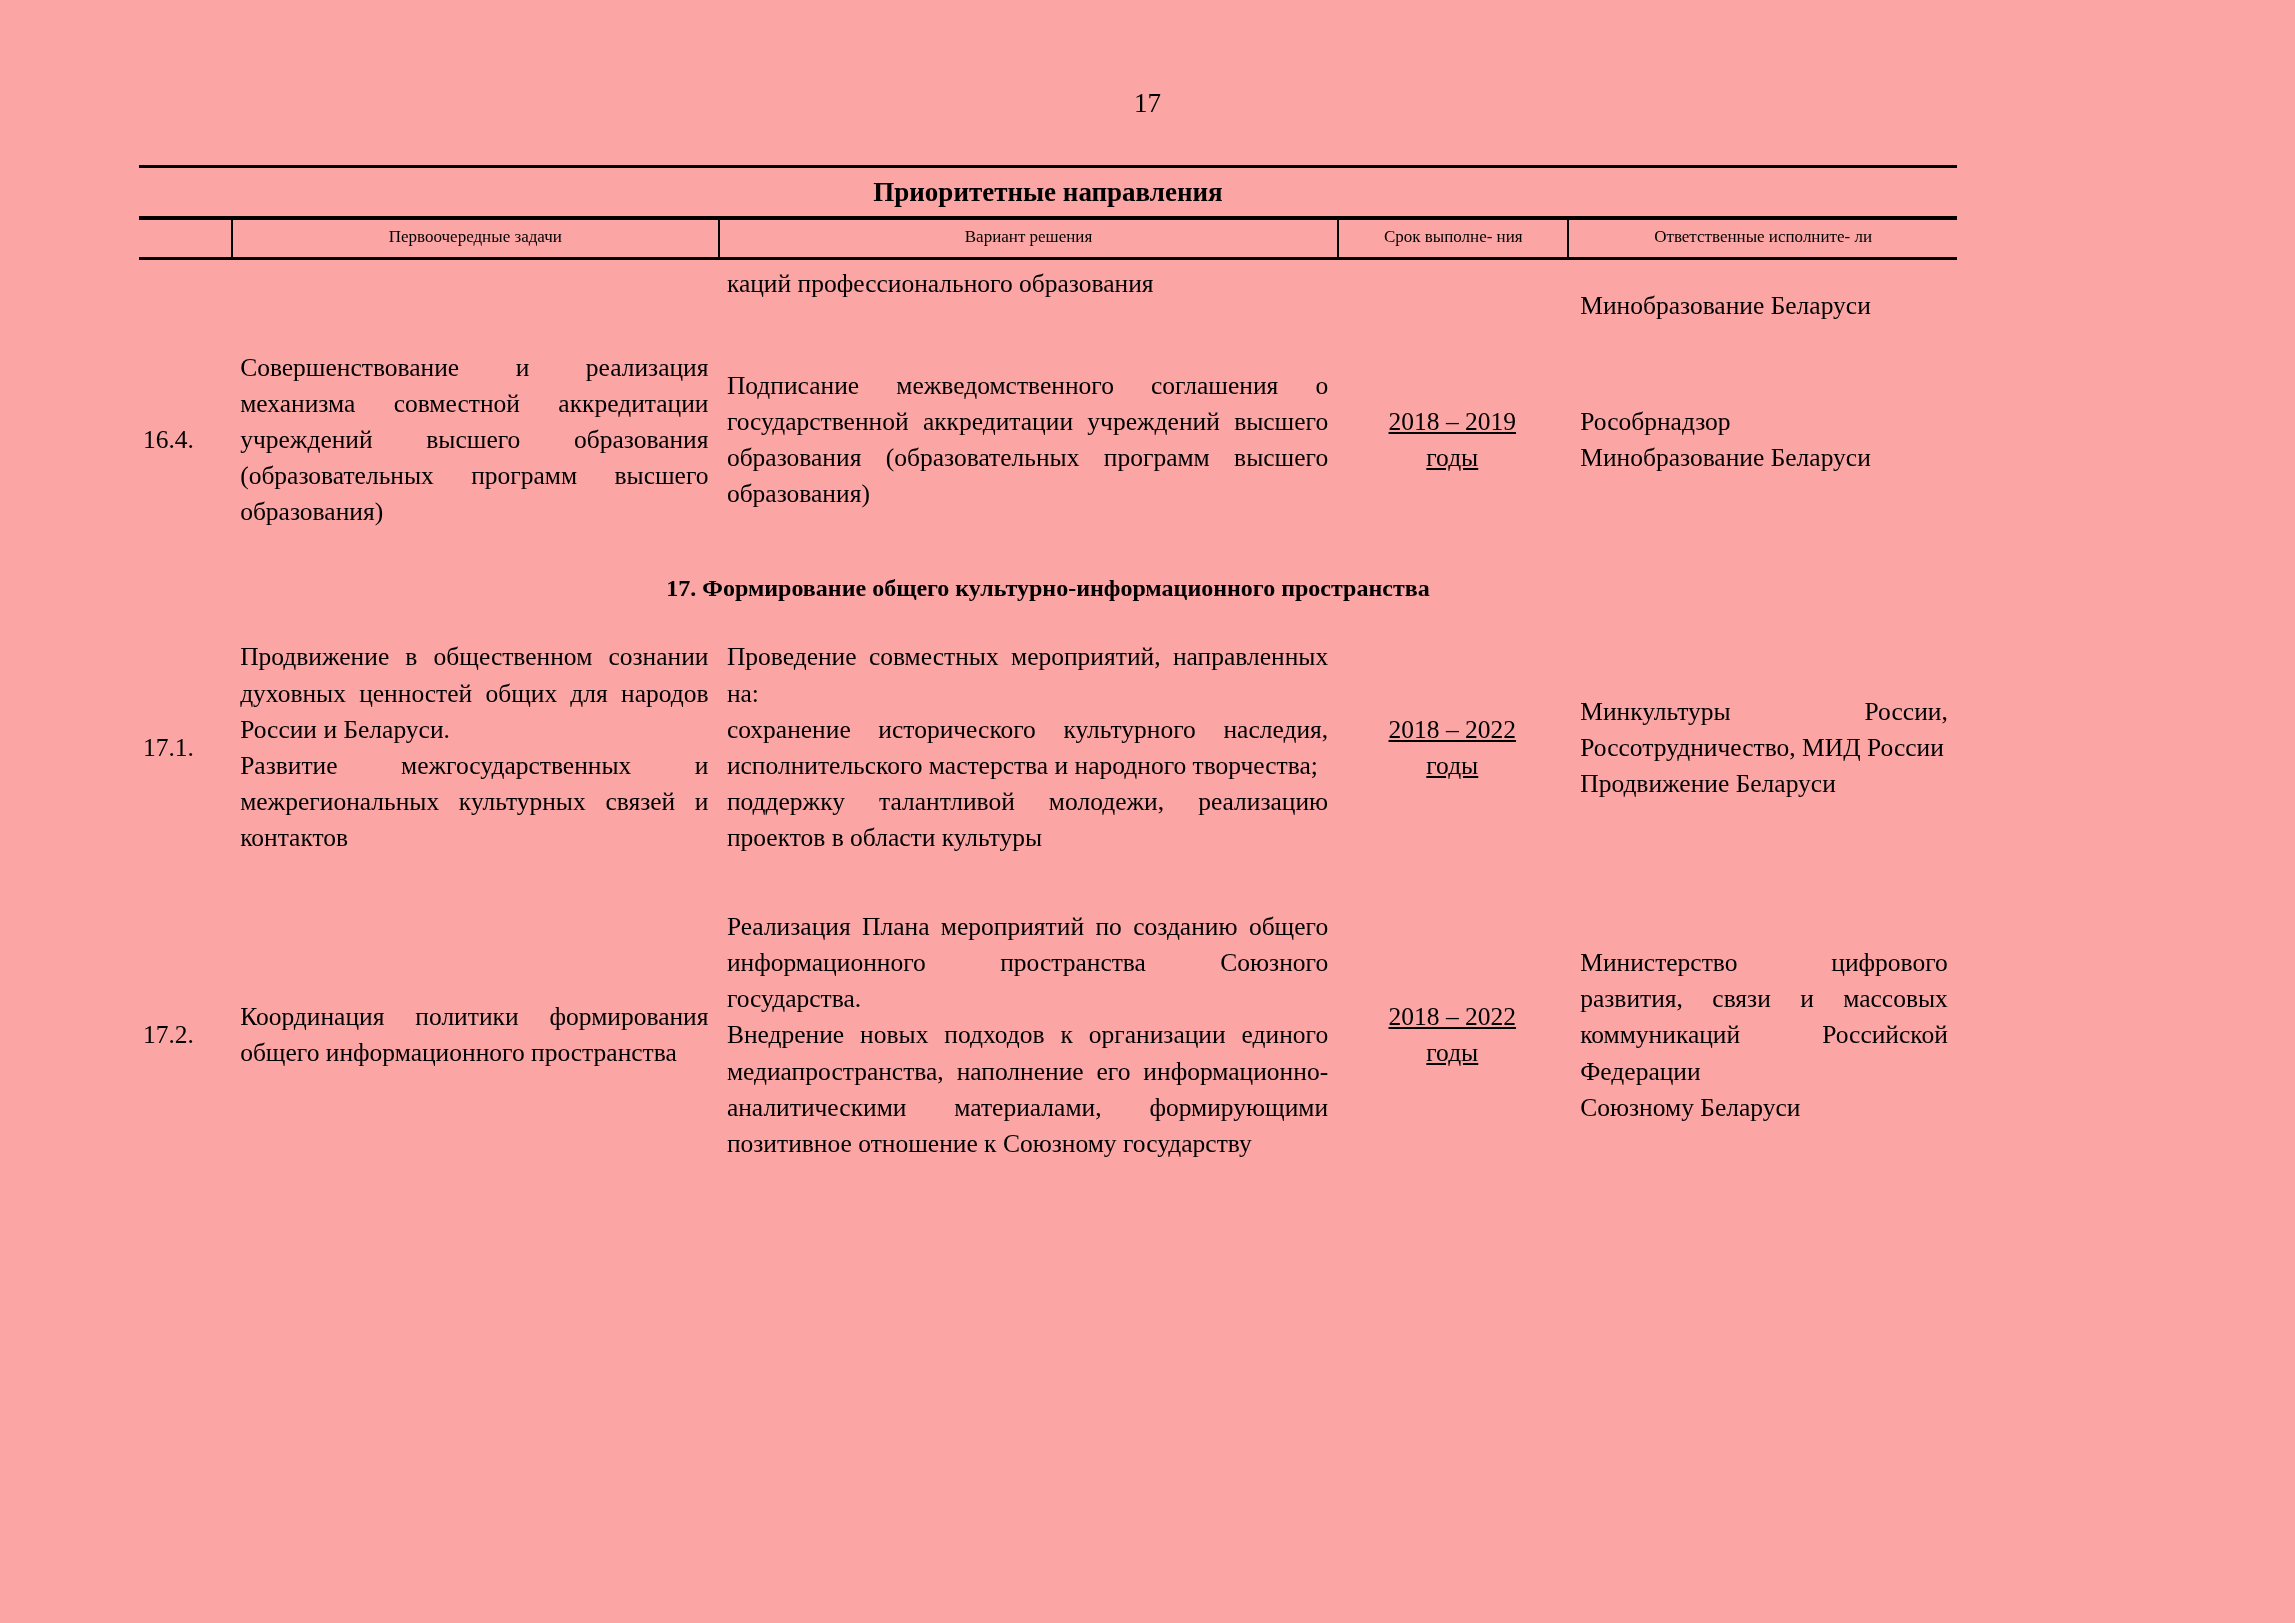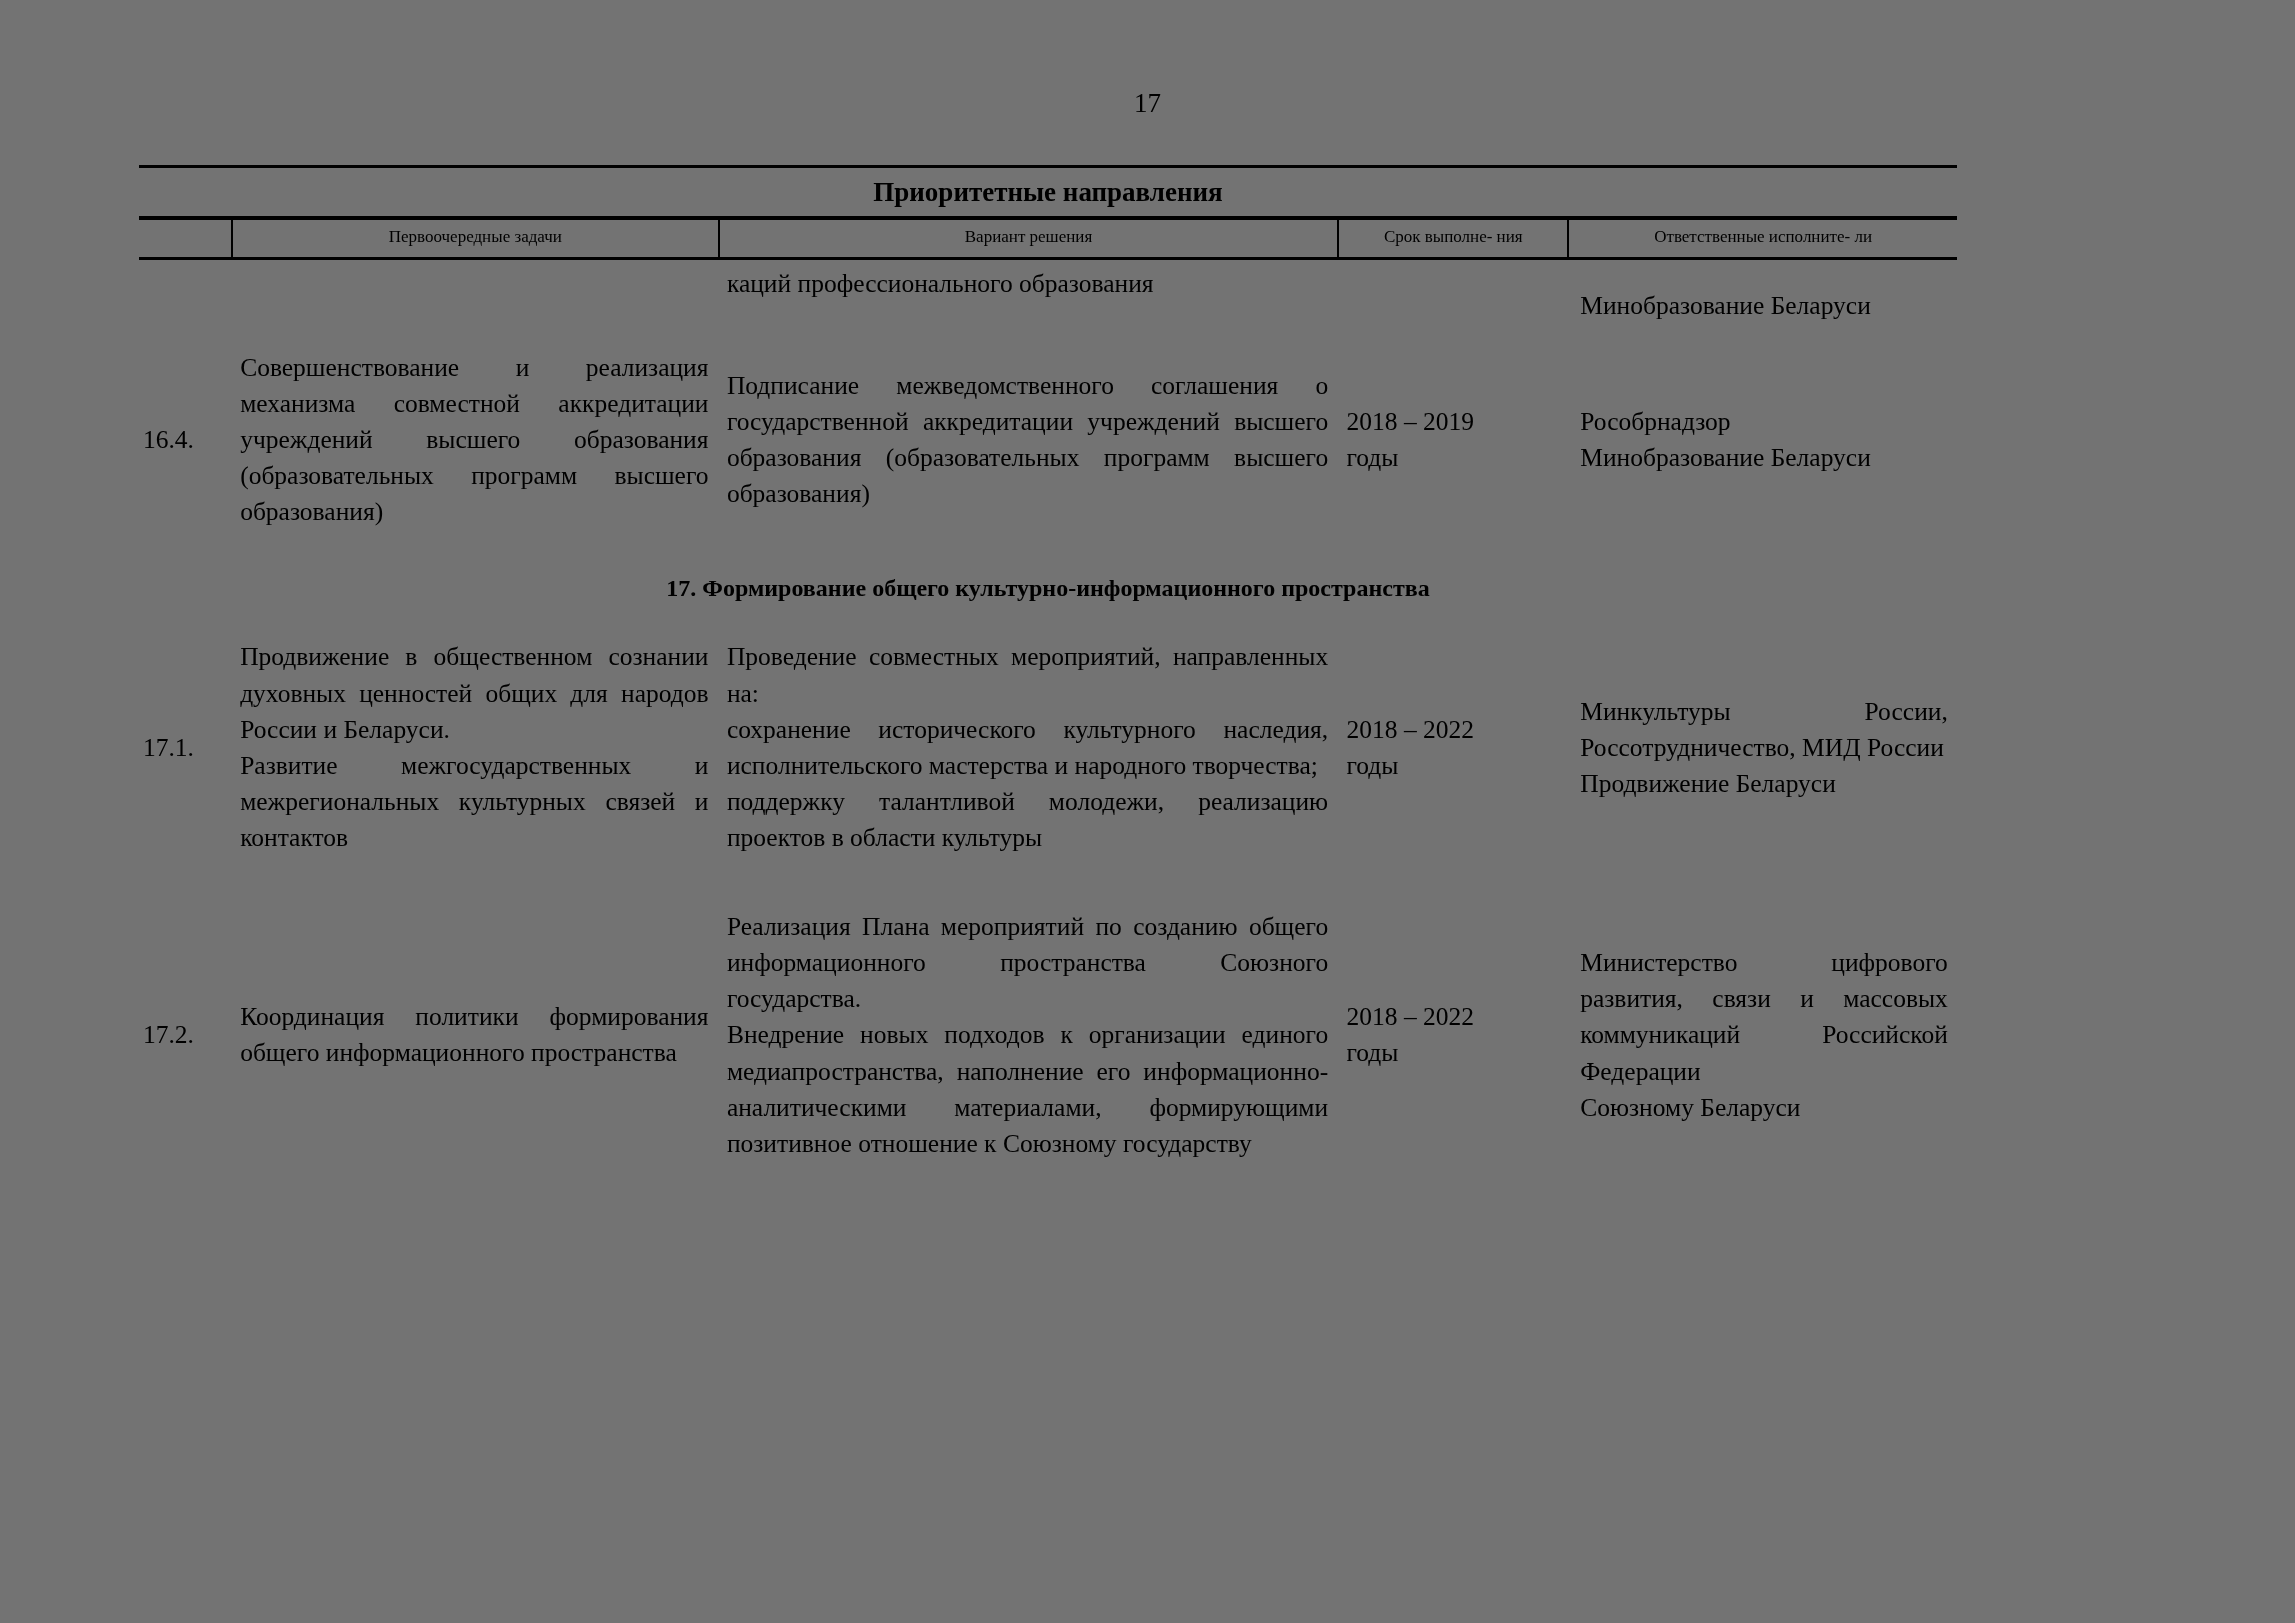--- a/index.html
+++ b/index.html
@@ -4,21 +4,21 @@
 <style>
   html, body {
     margin: 0;
     padding: 0;
     background: #ffffff;
   }
   .page {
     position: relative;
     width: 2295px;
     height: 1623px;
-    background: #737373;
+    background: #fca5a5;
     font-family: "Liberation Serif", "DejaVu Serif", serif;
     color: #000000;
     box-sizing: border-box;
   }
 
   
   .page-number {
     position: absolute;
     top: 90px;
     left: 0;
@@ -86,21 +86,21 @@
     line-height: 1.42;
     padding: 0 9.2px;
   }
   .bcell.c-num {
     text-align: left;
     padding-left: 3.9px;
     padding-right: 0;
   }
   .bcell.c-task  { text-align: justify; text-align-last: left; }
   .bcell.c-sol   { text-align: justify; text-align-last: left; }
-  .bcell.c-term  { text-align: left; }
+  .bcell.c-term  { text-align: center; text-decoration: underline; }
   .bcell.c-resp  { text-align: justify; text-align-last: left; padding-left: 13px; }
 
   .v-mid { align-self: center; }
   .v-top { align-self: flex-start; }
 
   .para { margin: 0; }
   .para + .para { margin-top: 0; }
   .gap-block { margin-top: 34px; }
   .gap-small { margin-top: 22px; }
 

